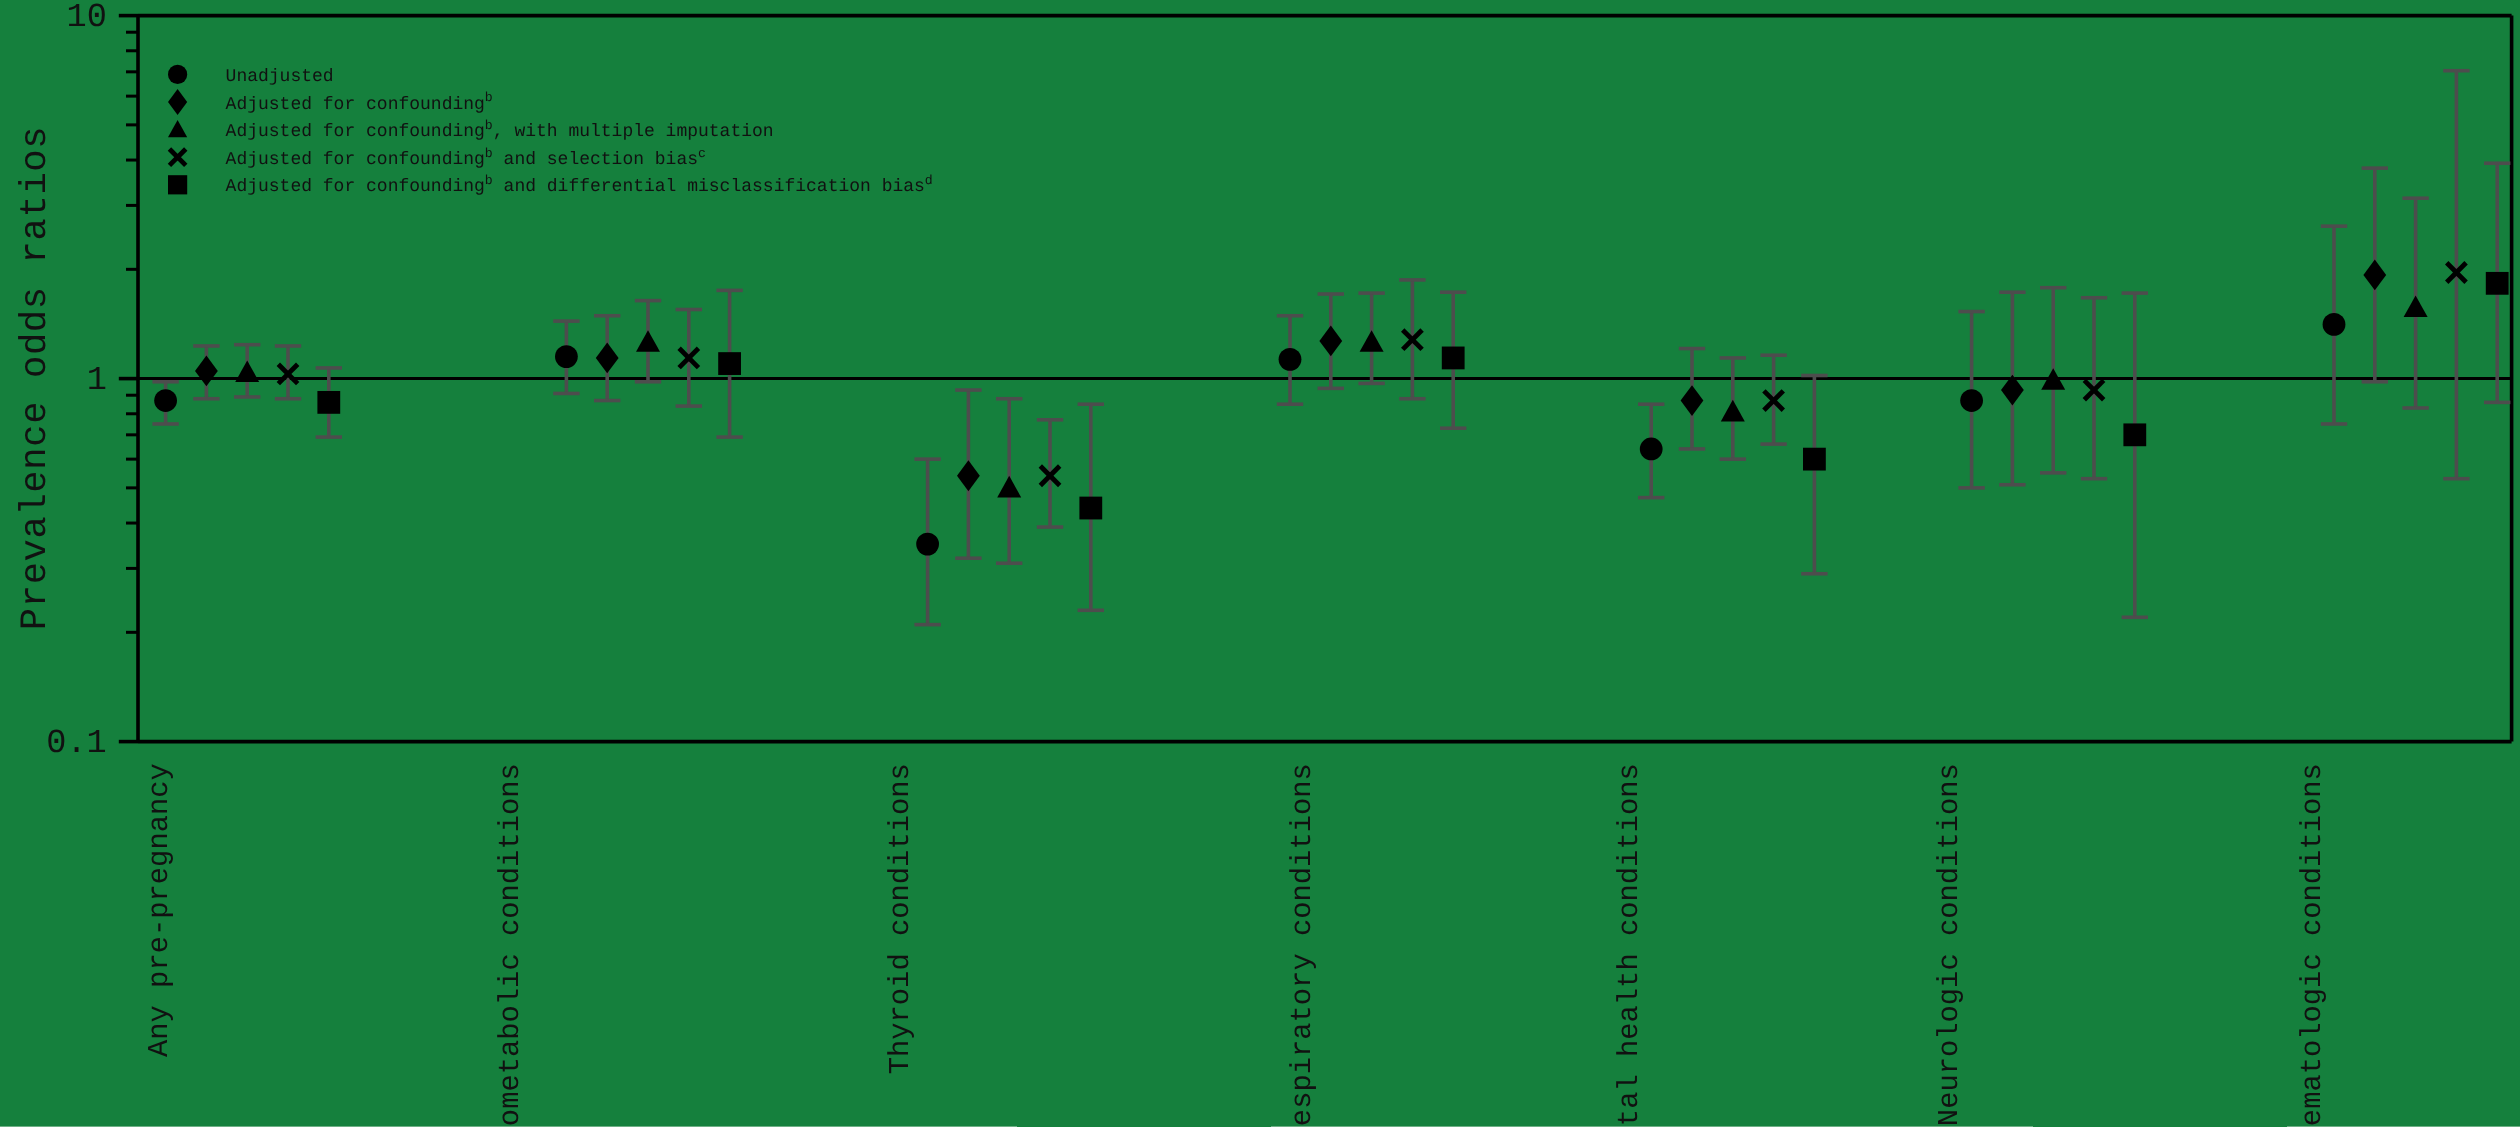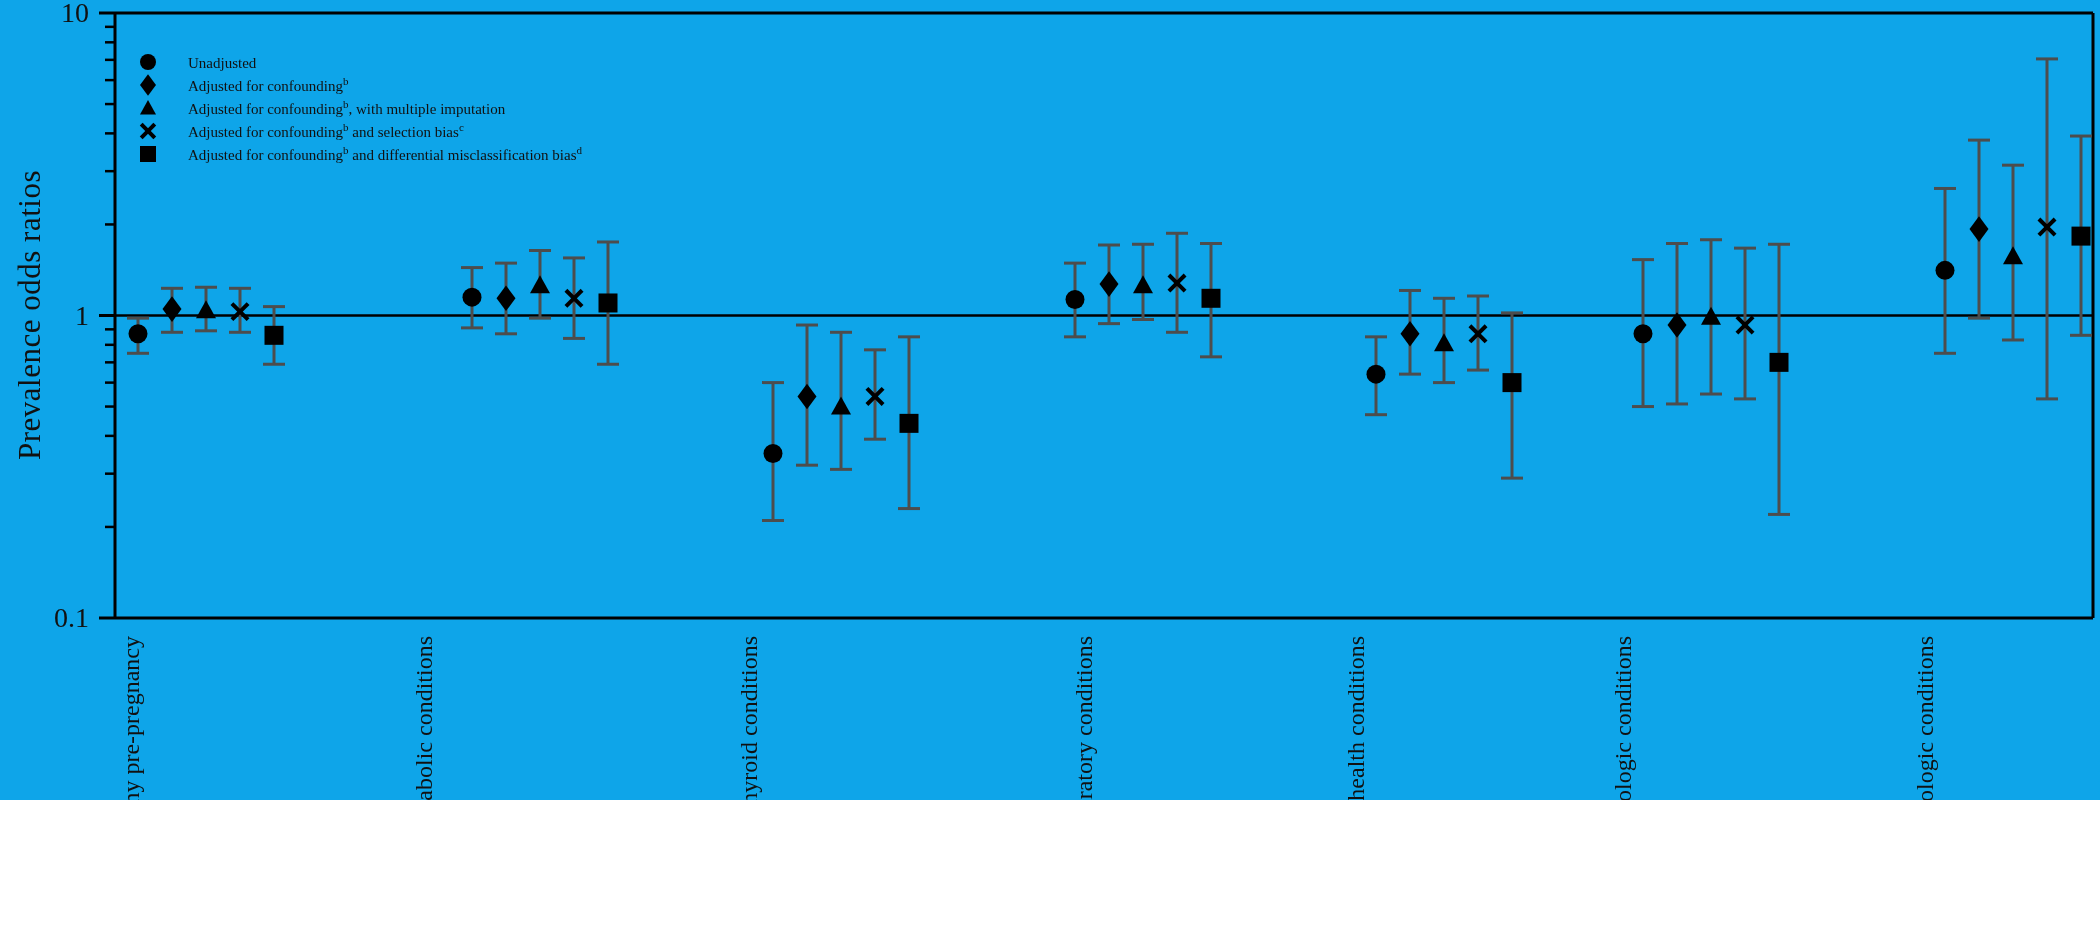--- a/index.html
+++ b/index.html
@@ -1,21 +1,21 @@
 <!DOCTYPE html>
 <html><head>
 <meta charset="utf-8">
 <style>
   html,body{margin:0;padding:0;background:#ffffff;}
   .figure{
     position:relative;
     width:2100px;
-    height:800px;
-    background:#0ea5e9;
-    font-family:Liberation Serif, serif;
+    height:939px;
+    background:#15803d;
+    font-family:Liberation Mono, monospace;
     overflow:hidden;
   }
   .chart-svg{position:absolute;left:0;top:0;}
   .y-axis-title{
     position:absolute;
     left:30px;
     top:315px;
     transform:translate(-50%,-50%) rotate(-90deg);
     white-space:nowrap;
     font-size:31px;

